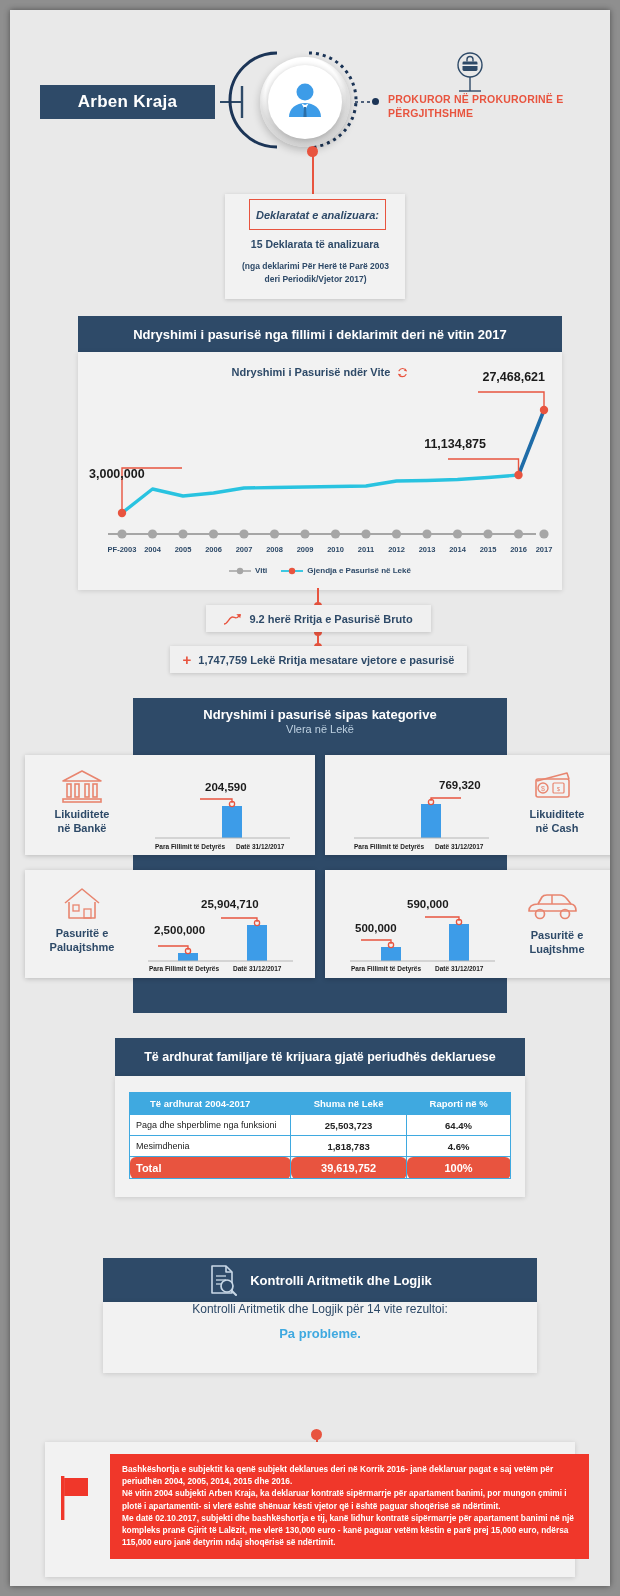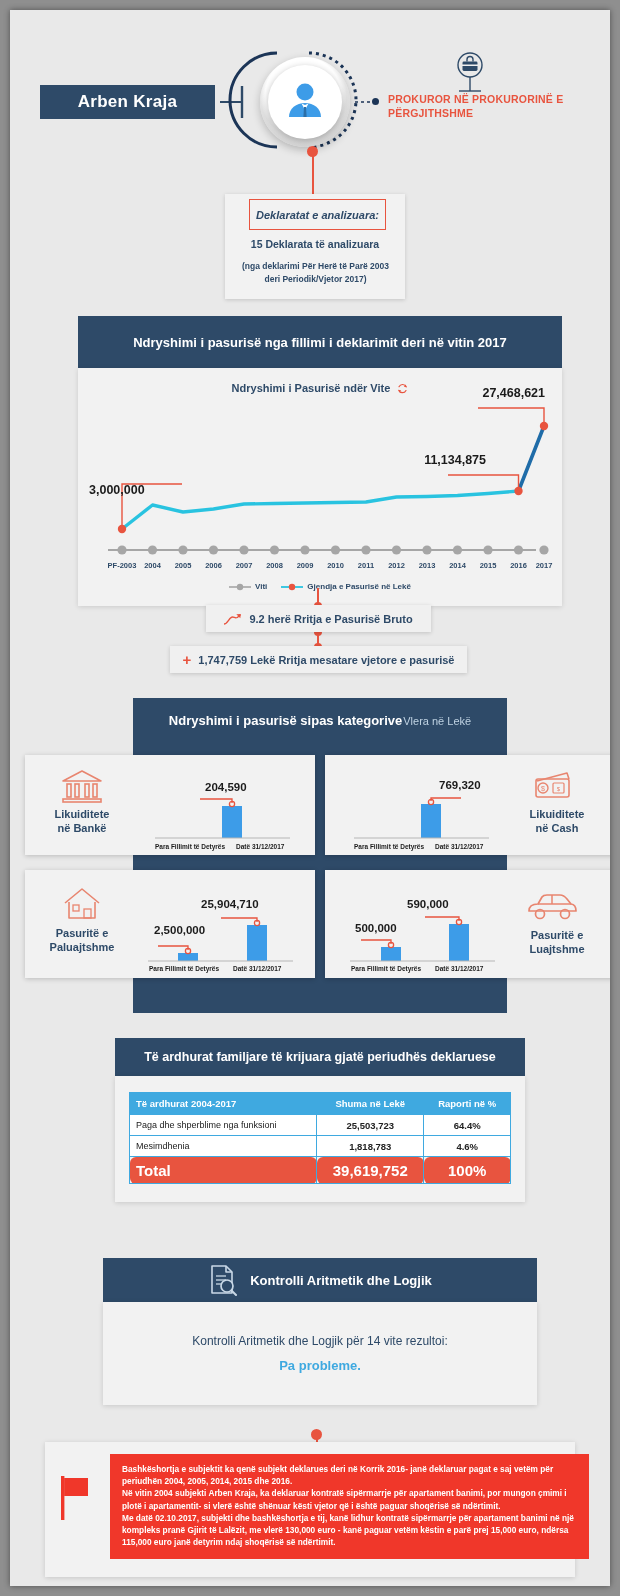--- a/index.html
+++ b/index.html
@@ -84,21 +84,21 @@
 
   
   .bar{
     background:#2e4a68;color:#fff;
     display:flex;align-items:center;justify-content:center;
     font-weight:bold;
   }
 
   
   .chart-sec{position:absolute;left:68px;top:306px;width:484px;}
-  .chart-bar{height:52px;font-size:13px;}
+  .chart-bar{height:36px;font-size:13px;}
   .chart-body{
     position:relative;height:238px;background:#f2f2f2;
     box-shadow:0 1px 5px rgba(0,0,0,.13);
   }
   .chart-legend-title{
     position:absolute;left:0;top:14px;width:100%;text-align:center;
     color:#2e4a68;font-size:11px;font-weight:bold;
   }
   .refresh-ico{display:inline-block;vertical-align:-2px;margin-left:4px;}
   .chart-svg{position:absolute;left:0;top:0;}
@@ -132,21 +132,21 @@
   .pill-1{left:196px;top:595px;width:225px;height:27px;}
   .pill-2{left:160px;top:636px;width:297px;height:27px;}
   .pill-plus{color:#e8543f;font-size:15px;font-weight:bold;line-height:1;}
   .vline{position:absolute;width:2px;background:#e8543f;left:307px;}
   .vdot{position:absolute;width:8px;height:8px;border-radius:50%;background:#e8543f;left:304px;}
 
   
   .cat-sec{position:absolute;left:0;top:688px;width:600px;height:340px;}
   .cat-bar{
     position:absolute;left:123px;top:0;width:374px;height:45px;
-    flex-direction:row;gap:1px;
+    flex-direction:column;gap:1px;
   }
   .cat-bar .t{font-size:13px;}
   .cat-bar .s{font-size:11px;font-weight:normal;color:#bfd2e2;}
   .cat-backdrop{
     position:absolute;left:123px;top:45px;width:374px;height:270px;background:#2e4a68;
   }
   .cat-card{
     position:absolute;background:#f2f2f2;box-shadow:0 1px 5px rgba(0,0,0,.2);
     width:290px;height:100px;
   }
@@ -170,36 +170,36 @@
   
   .inc-sec{position:absolute;left:105px;top:1028px;width:410px;}
   .inc-bar{height:38px;font-size:12.5px;}
   .inc-body{
     position:relative;background:#f2f2f2;padding:16px 14px 18px;
     box-shadow:0 1px 5px rgba(0,0,0,.14);
   }
   table{border-collapse:collapse;width:100%;}
   thead th{
     background:#3fa9e0;color:#fff;font-size:9.5px;font-weight:bold;
-    border:1px solid #3fa9e0;padding:5px 6px;text-align:left;
+    border:1px solid #3fa9e0;padding:5px 20px;text-align:left;
   }
   thead th.num{text-align:center;}
   tbody td{
     background:#fff;color:#222;font-size:9px;
     border:1px solid #3fa9e0;padding:4.5px 6px;
   }
   tbody td.num{text-align:center;font-weight:bold;font-size:9.5px;}
-  tr.total td{background:#e8543f;color:#fff;font-weight:bold;font-size:15px;border-radius:6px;}
+  tr.total td{background:#e8543f;color:#fff;font-weight:bold;font-size:11px;border-radius:6px;}
 
   
   .ar-sec{position:absolute;left:93px;top:1248px;width:434px;}
   .ar-bar{height:44px;gap:12px;font-size:13px;}
   .ar-body{
-    background:#f2f2f2;height:103px;
-    display:flex;flex-direction:column;align-items:center;justify-content:center;gap:10px;
+    background:#f2f2f2;height:71px;
+    display:flex;flex-direction:column;align-items:center;gap:10px;
     box-shadow:0 1px 5px rgba(0,0,0,.14);
   }
   .ar-q{color:#2e4a68;font-size:12px;}
   .ar-a{color:#3fa9e0;font-size:13px;font-weight:bold;}
 
   
   .foot-stem{position:absolute;left:306px;top:1422px;width:2px;height:24px;background:#e8543f;}
   .foot-d1{position:absolute;left:301px;top:1419px;width:11px;height:11px;border-radius:50%;background:#e8543f;}
   .foot-d2{position:absolute;left:303px;top:1441px;width:8px;height:8px;border-radius:50%;background:#e8543f;}
   .foot-white{

